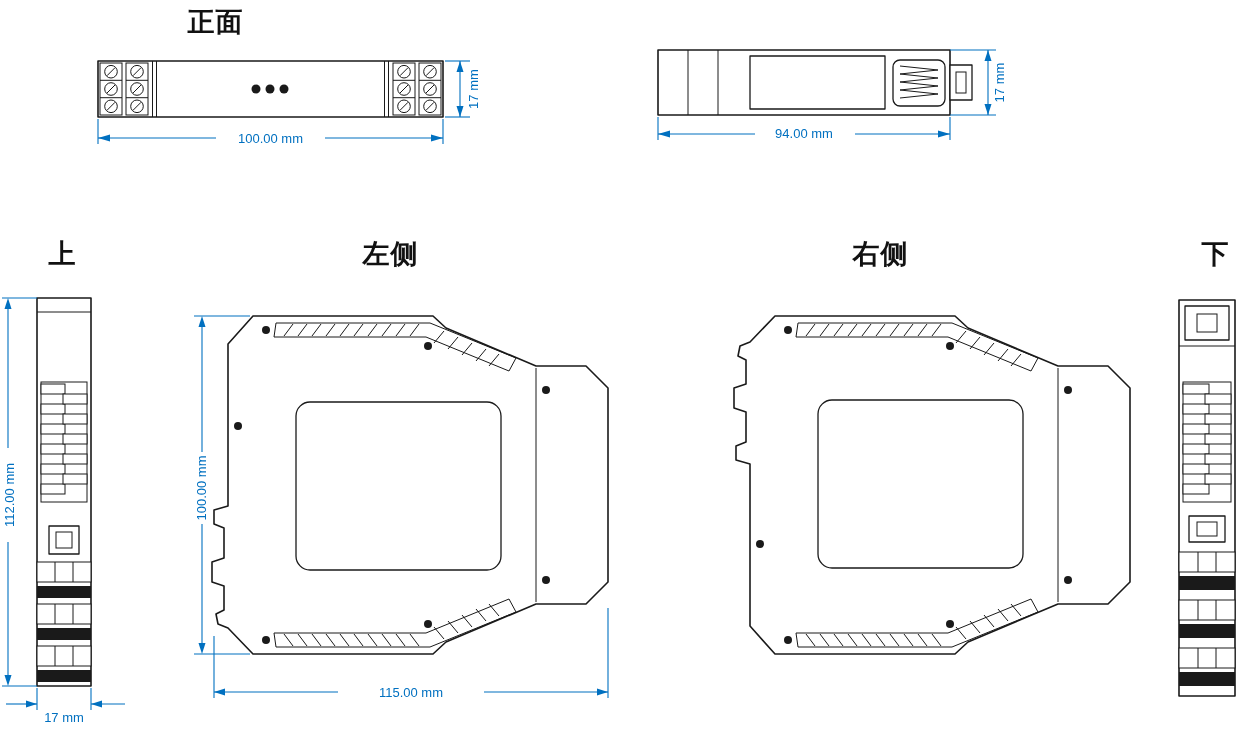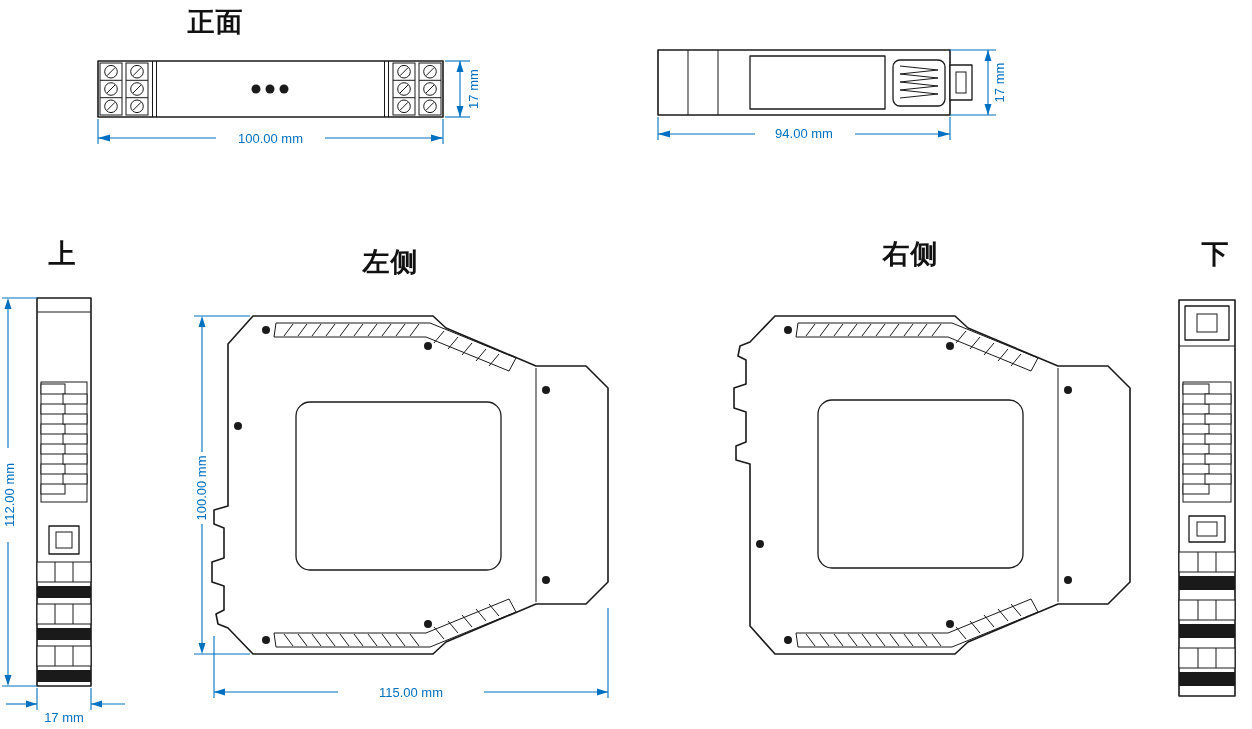--- a/index.html
+++ b/index.html
@@ -18,22 +18,22 @@
   .arr{fill:#0070C0;stroke:none;}
   .dim-txt{fill:#0070C0;font-family:"Liberation Sans",sans-serif;font-size:13px;}
 </style>
 </head>
 <body>
 
 <div id="stage">
 
   <div class="view-label" style="left:113px;top:4px;width:205px;">正面</div>
   <div class="view-label" style="left:10px;top:236px;width:105px;">上</div>
-  <div class="view-label" style="left:288px;top:236px;width:205px;margin-top:8px;">左侧</div>
-  <div class="view-label" style="left:808px;top:236px;width:205px;">右侧</div>
+  <div class="view-label" style="left:288px;top:236px;width:205px;">左侧</div>
+  <div class="view-label" style="left:778px;top:236px;width:205px;">右侧</div>
   <div class="view-label" style="left:1163px;top:236px;width:105px;">下</div>
 
   <svg style="left:88px;top:46px;" width="400" height="118" viewBox="0 0 400 118">
     <rect class="ol" x="10" y="15" width="345" height="56"></rect>
     <g>
       <rect class="lt wh" x="12" y="17" width="22" height="52"></rect>
       <rect class="lt wh" x="38" y="17" width="22" height="52"></rect>
       <line class="lt" x1="12" y1="34.3" x2="34" y2="34.3"></line>
         <line class="lt" x1="12" y1="51.7" x2="34" y2="51.7"></line>
       <line class="lt" x1="38" y1="34.3" x2="60" y2="34.3"></line>

